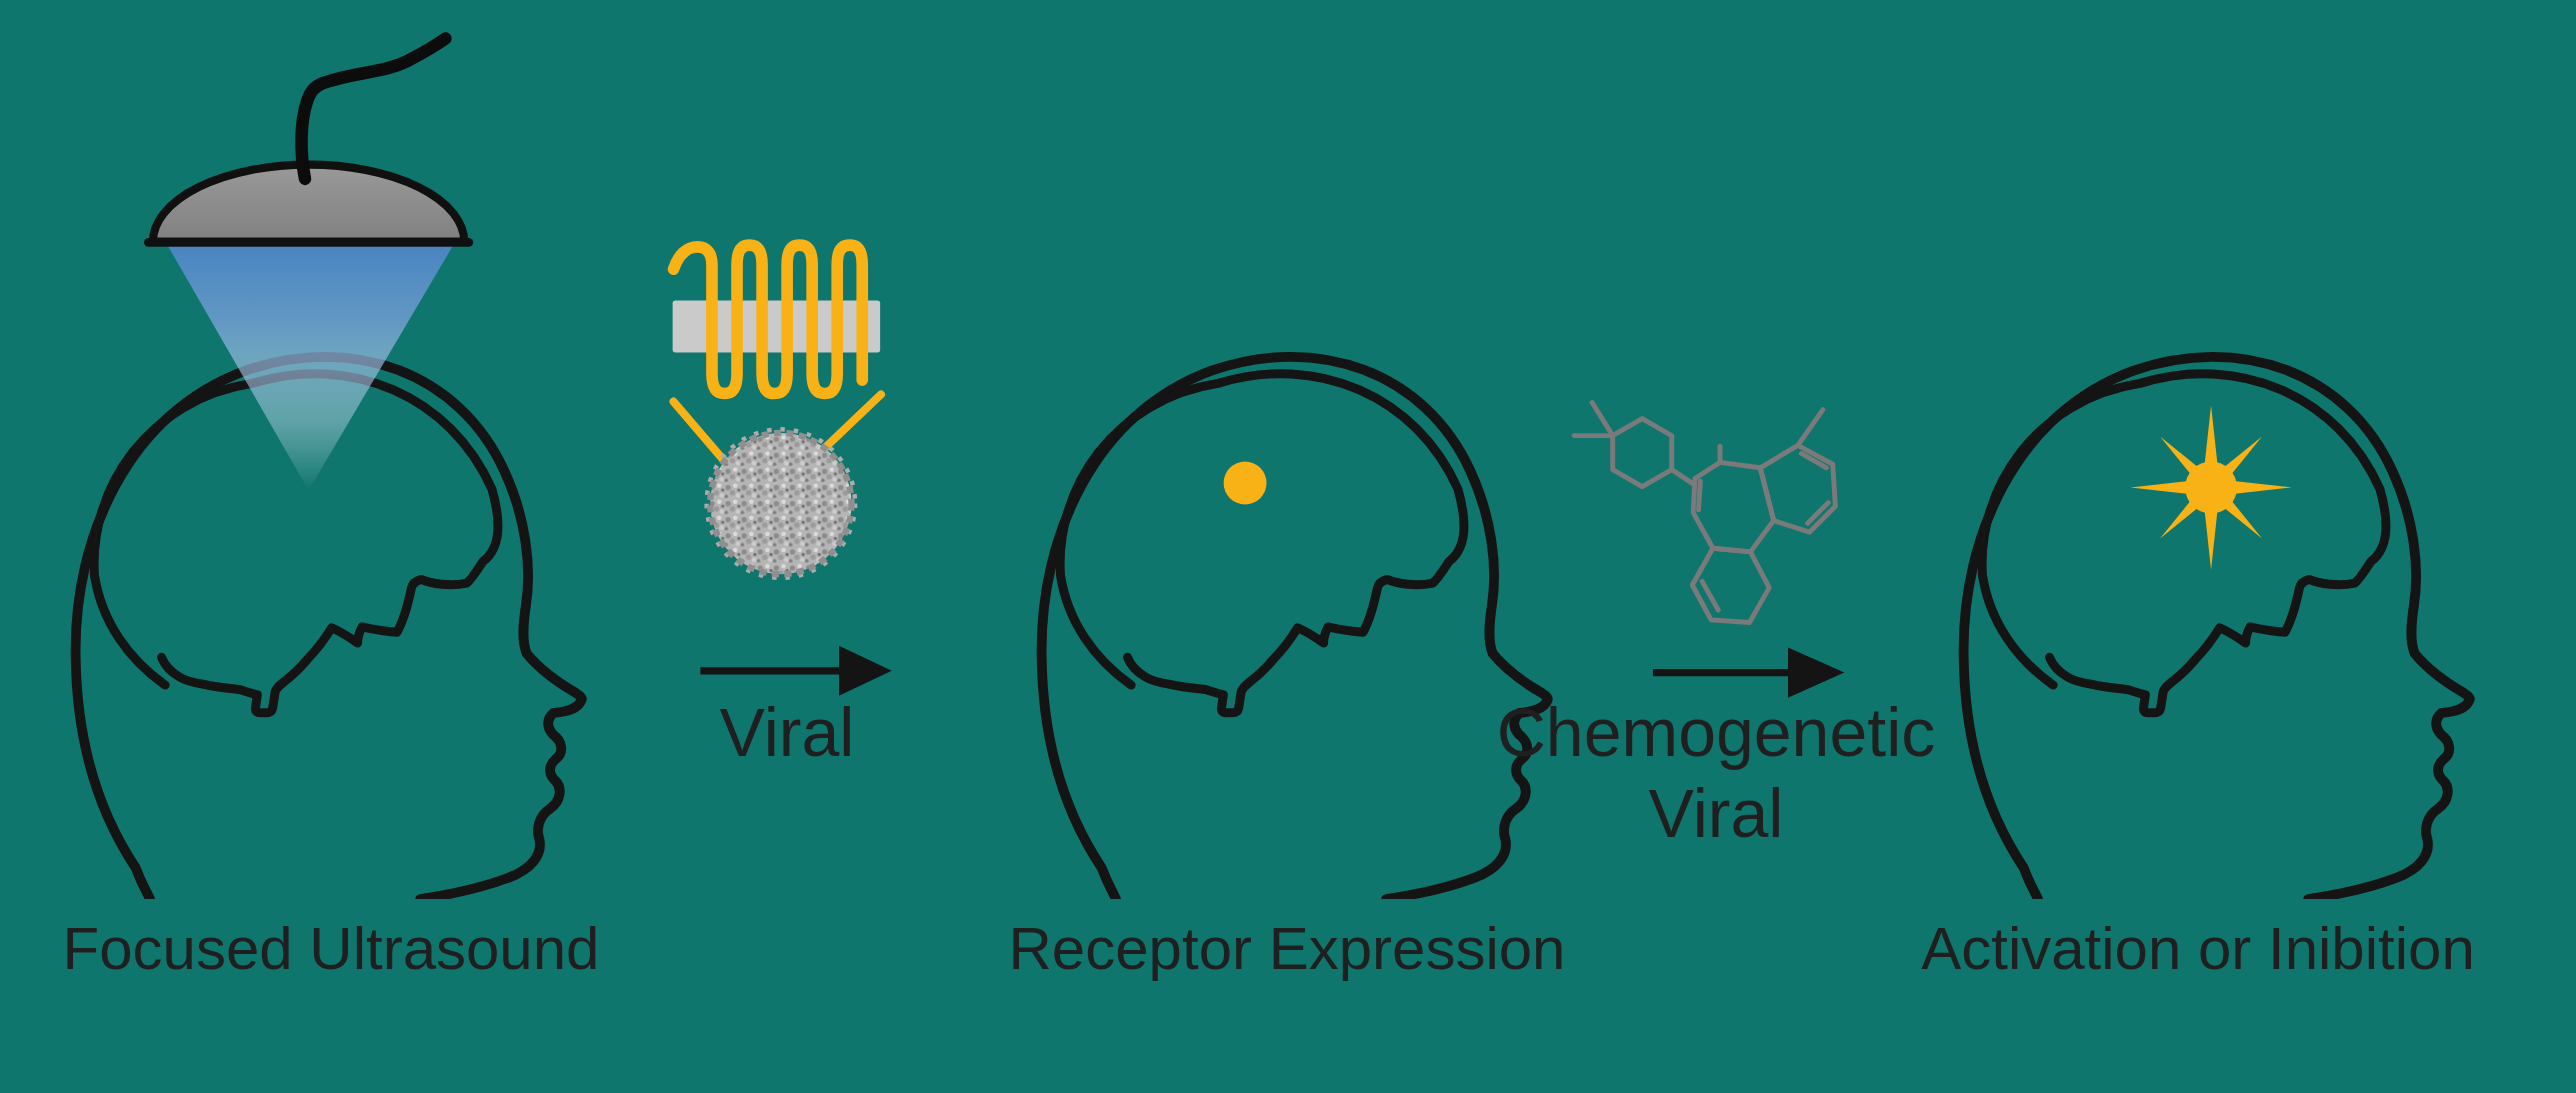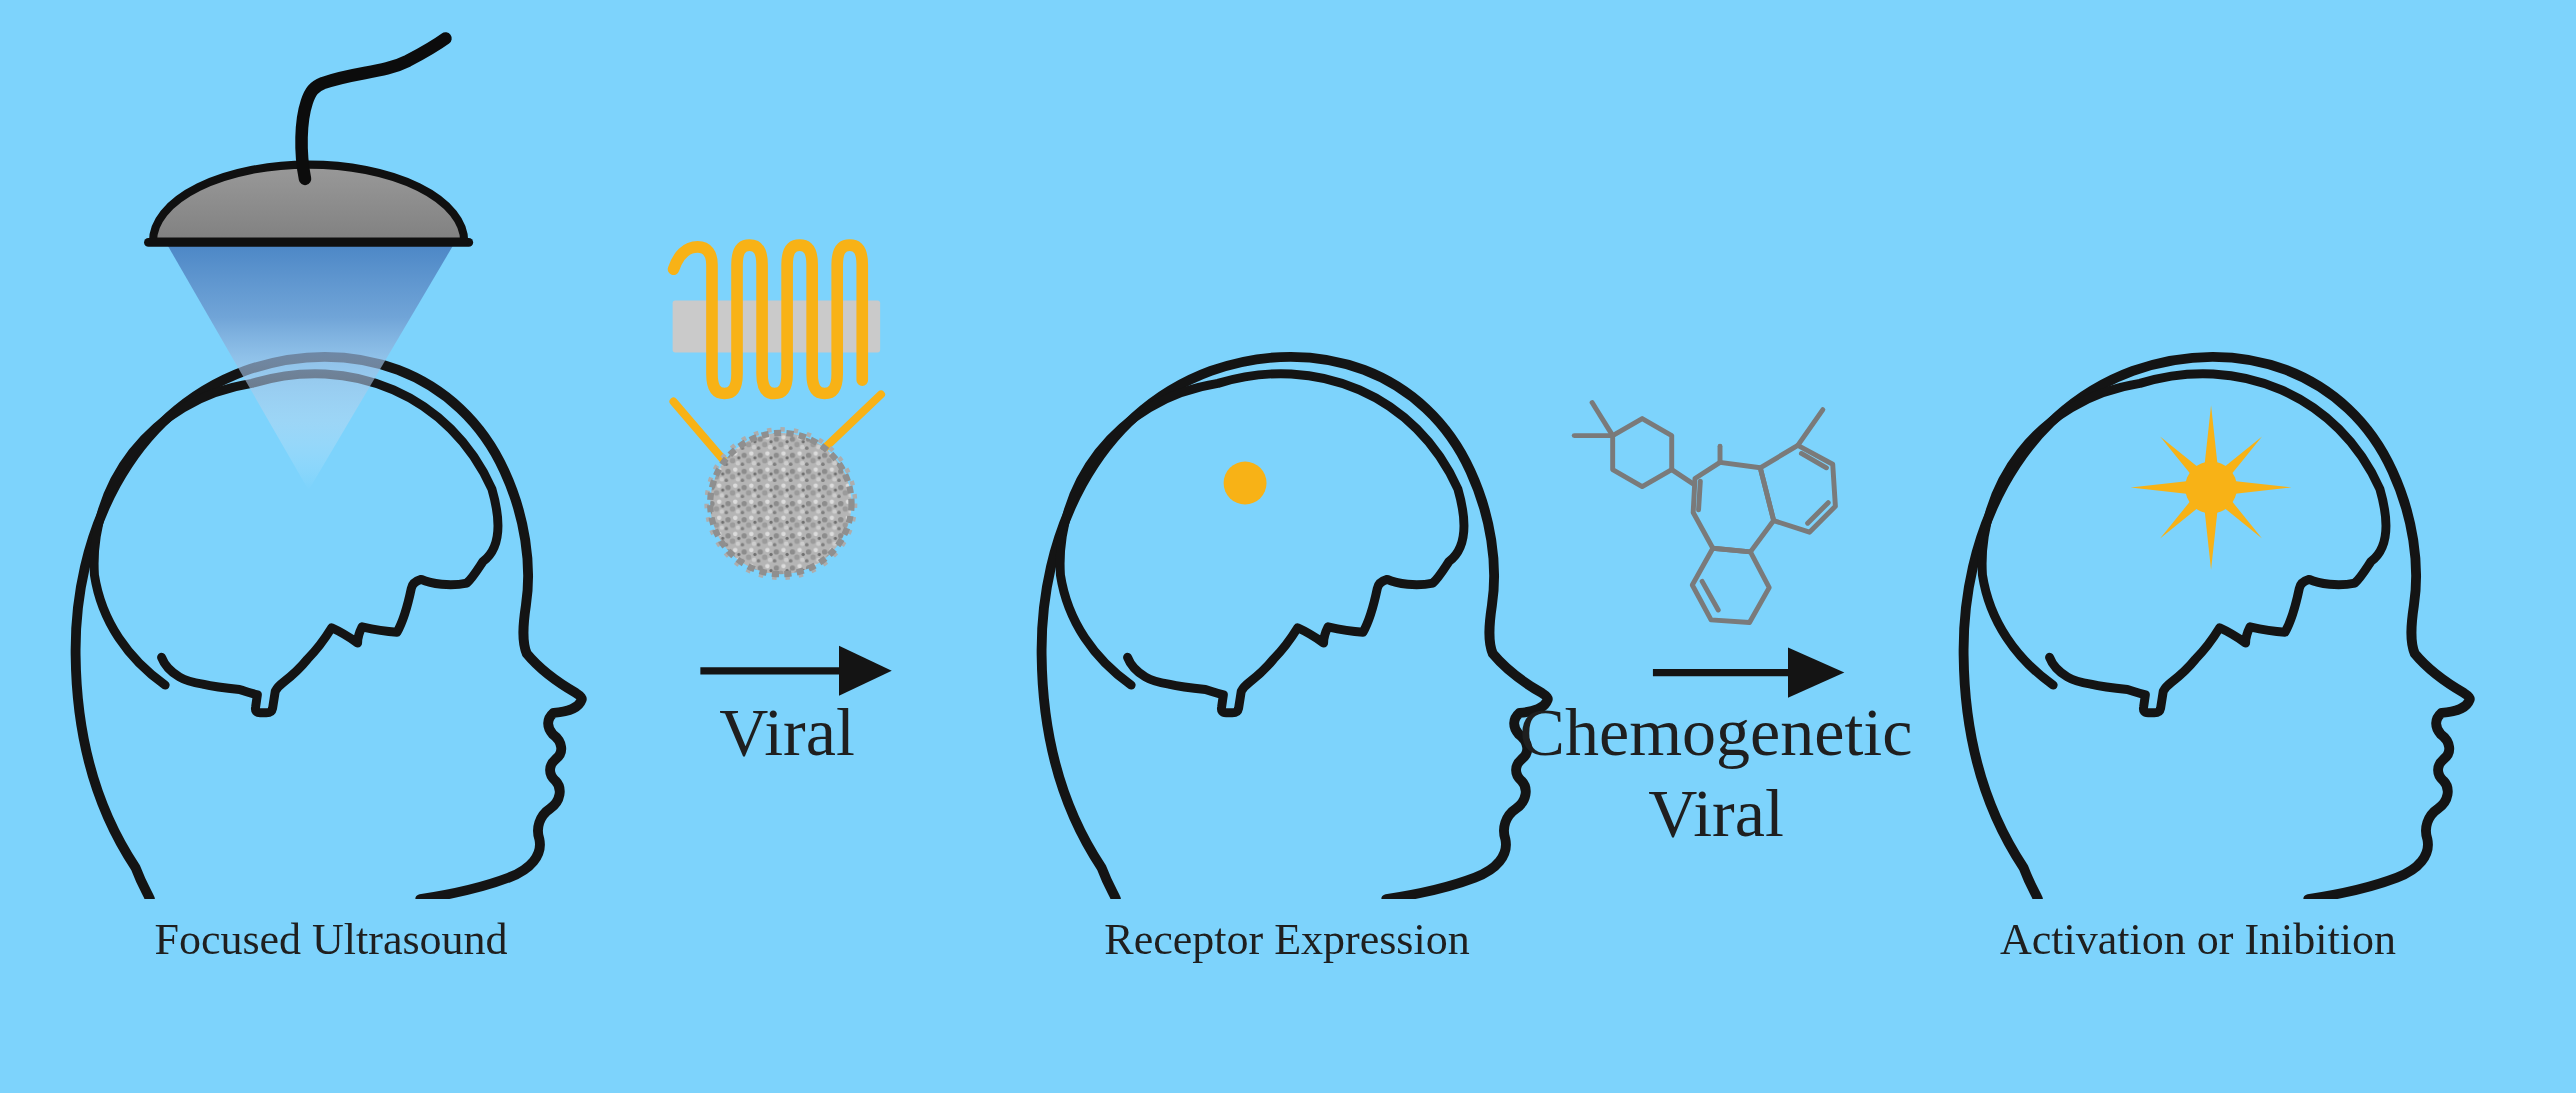--- a/index.html
+++ b/index.html
@@ -1,19 +1,19 @@
 <!DOCTYPE html>
 <html style="font-size:14.3px"><head>
 <meta charset="utf-8">
 <style>
   html,body{margin:0;padding:0;background:#fff;}
-  .canvas{position:relative;width:2576px;height:1093px;background:#7dd3fc;overflow:hidden;
-          font-family:Liberation Serif, serif;}
+  .canvas{position:relative;width:2576px;height:1093px;background:#0f766e;overflow:hidden;
+          font-family:Liberation Sans, sans-serif;}
   .abs{position:absolute;}
-  .caption{position:absolute;transform:translateX(-50%);font-size:44px;color:#1f1f1f;
+  .caption{position:absolute;transform:translateX(-50%);font-size:60px;color:#1f1f1f;
            white-space:nowrap;text-align:center;letter-spacing:0px;}
   .arrow-label{position:absolute;transform:translateX(-50%);font-size:68px;color:#1f1f1f;
            text-align:center;line-height:81px;white-space:nowrap;}
   svg{display:block;}
 </style>
 </head>
 <body>
 
 <div class="canvas">
 

